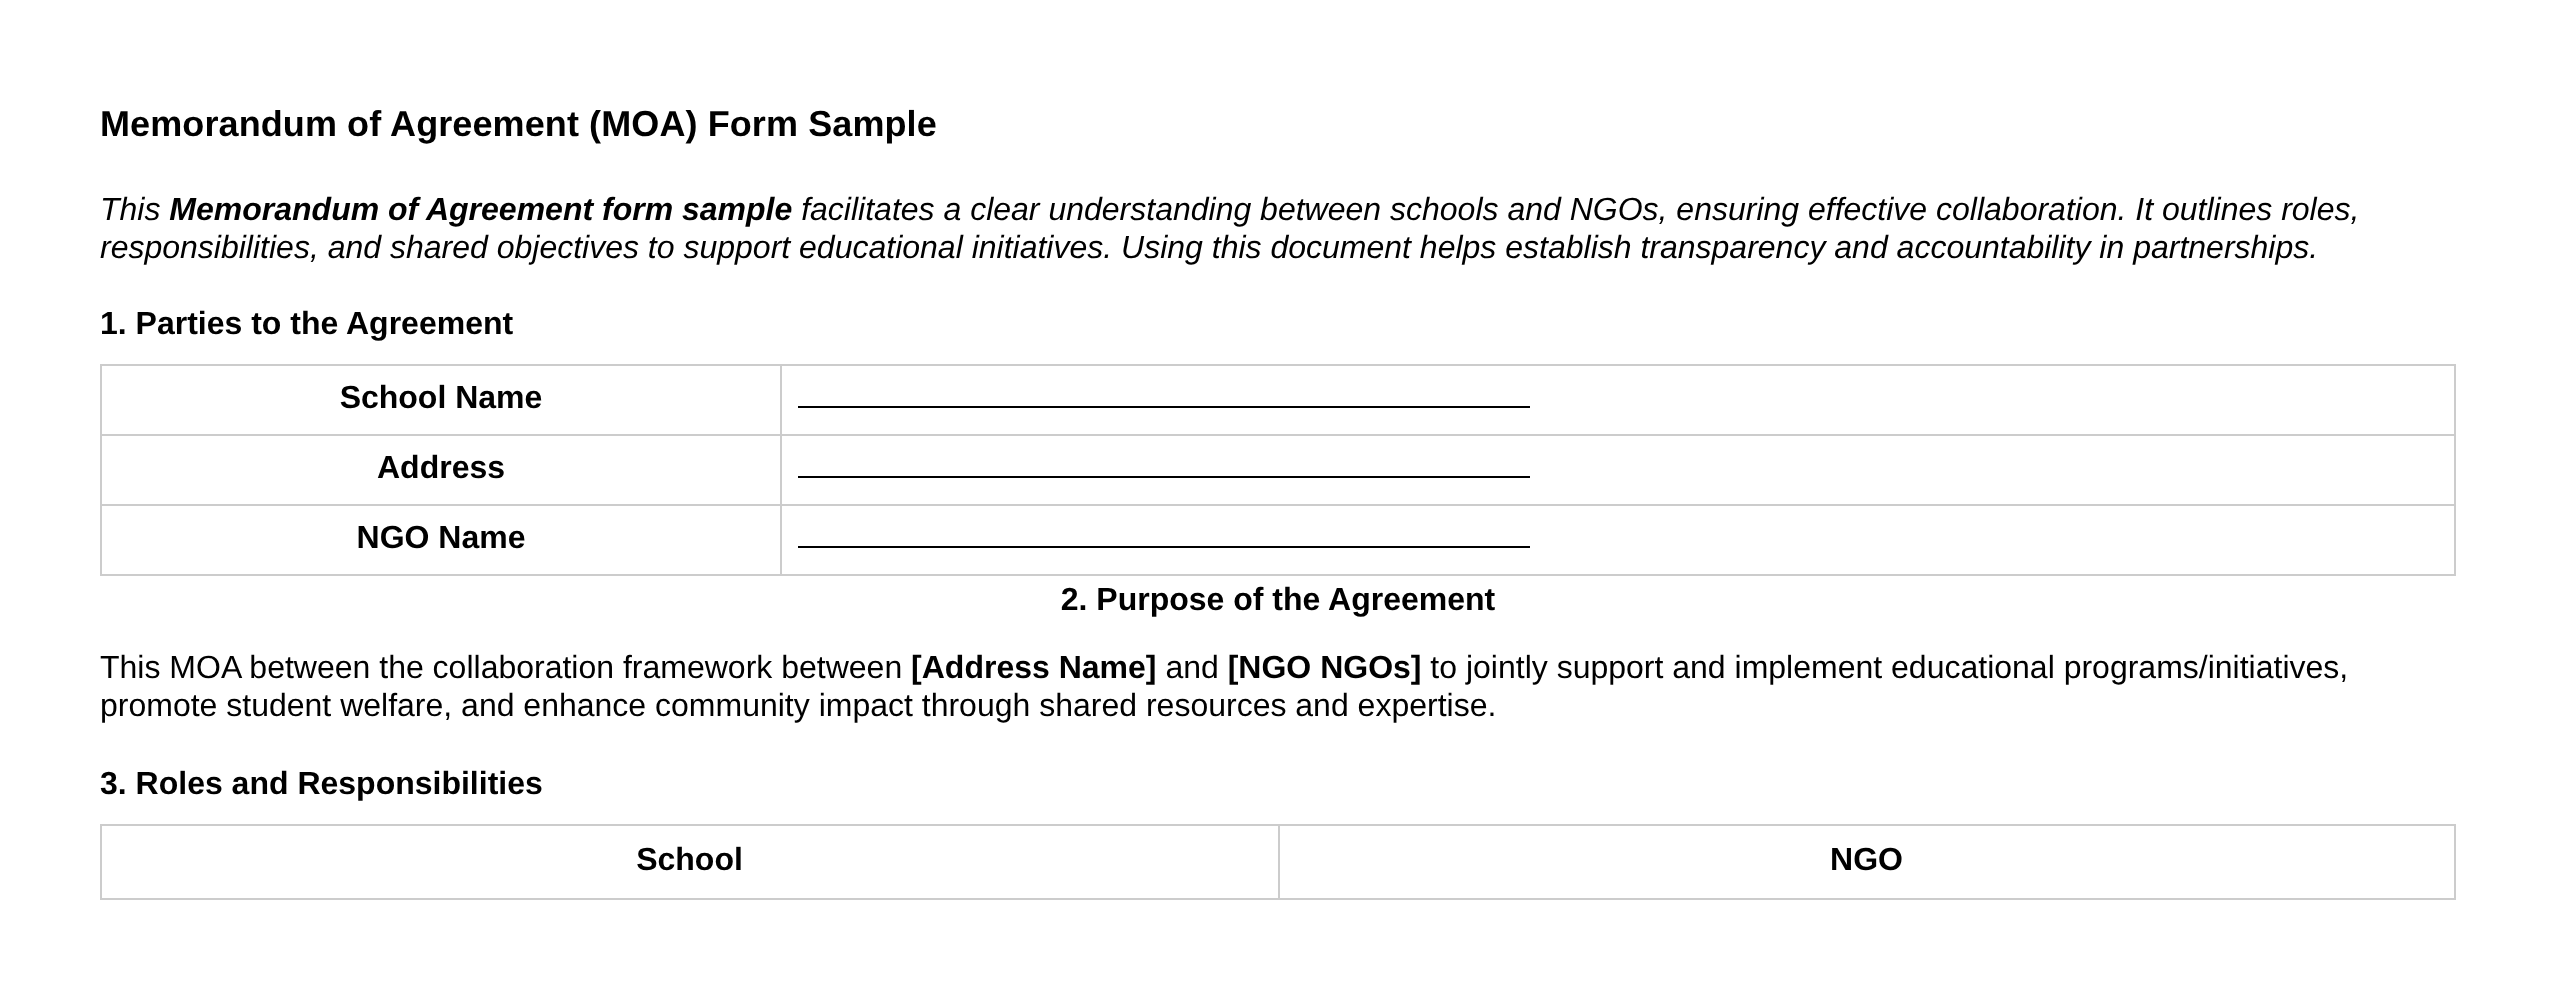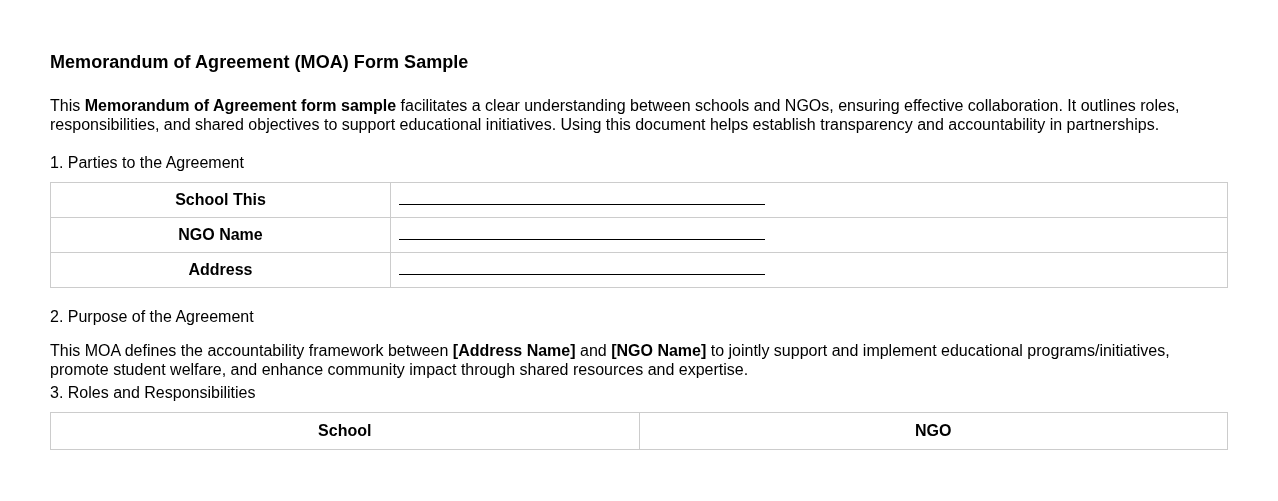--- a/index.html
+++ b/index.html
@@ -24,24 +24,25 @@
     font-size: 18px;
     font-weight: bold;
     line-height: 28px;
     margin: 0;
     letter-spacing: 0.05px;
   }
   .intro {
     margin: 20px 0 0 0;
     font-size: 16px;
     line-height: 19px;
+    font-style: italic;
   }
   h2 {
     font-size: 16px;
-    font-weight: normal;
+    font-weight: bold;
     margin: 0;
     line-height: 19px;
   }
   .h2-parties { margin-top: 19px; }
   table.parties {
     border-collapse: collapse;
     width: 1178px;
     margin-top: 10px;
   }
   table.parties td {
@@ -60,27 +61,27 @@
     vertical-align: bottom;
     padding-bottom: 8px;
     height: 26px;
   }
   .blank-line {
     display: inline-block;
     width: 366px;
     border-bottom: 1.3px solid #000000;
     height: 1px;
   }
-  .h2-purpose { margin-top: 19px; }
+  .h2-purpose { margin-top: 3px; text-align: center; }
   .purpose {
     margin: 15px 0 0 0;
     font-size: 16px;
     line-height: 19px;
   }
-  .h2-roles { margin-top: 4px; }
+  .h2-roles { margin-top: 20px; }
   table.roles {
     border-collapse: collapse;
     width: 1178px;
     margin-top: 10px;
   }
   table.roles th {
     border: 1px solid #cccccc;
     height: 34px;
     font-size: 16px;
     font-weight: bold;
@@ -96,37 +97,37 @@
     <span>Memorandum of Agreement (MOA) Form Sample</span><br>
   </h1>
 
   <p class="intro"><span>This </span><b>Memorandum of Agreement form sample</b><span> facilitates a clear understanding between schools and NGOs, ensuring effective collaboration. It outlines roles, responsibilities, and shared objectives to support educational initiatives. Using this document helps establish transparency and accountability in partnerships.</span></p>
 
   <h2 class="h2-parties">1. Parties to the Agreement</h2>
 
   <table class="parties">
     <tbody>
         <tr>
-      <td class="label">School This</td>
+      <td class="label">School Name</td>
+      <td class="value"><span class="blank-line"></span></td>
+    </tr>
+    <tr>
+      <td class="label">Address</td>
       <td class="value"><span class="blank-line"></span></td>
     </tr>
     <tr>
       <td class="label">NGO Name</td>
-      <td class="value"><span class="blank-line"></span></td>
-    </tr>
-    <tr>
-      <td class="label">Address</td>
       <td class="value"><span class="blank-line"></span></td>
     </tr>
   </tbody>
     </table>
 
   <h2 class="h2-purpose">2. Purpose of the Agreement</h2>
 
-  <p class="purpose"><span>This MOA defines the accountability framework between </span><b>[Address Name]</b><span> and </span><b>[NGO Name]</b><span> to jointly support and implement educational programs/initiatives, promote student welfare, and enhance community impact through shared resources and expertise.</span></p>
+  <p class="purpose"><span>This MOA between the collaboration framework between </span><b>[Address Name]</b><span> and </span><b>[NGO NGOs]</b><span> to jointly support and implement educational programs/initiatives, promote student welfare, and enhance community impact through shared resources and expertise.</span></p>
 
   <h2 class="h2-roles">3. Roles and Responsibilities</h2>
 
   <table class="roles">
     <tbody>
         <tr>
       <th>School</th>
       <th>NGO</th>
     </tr>
   </tbody>

